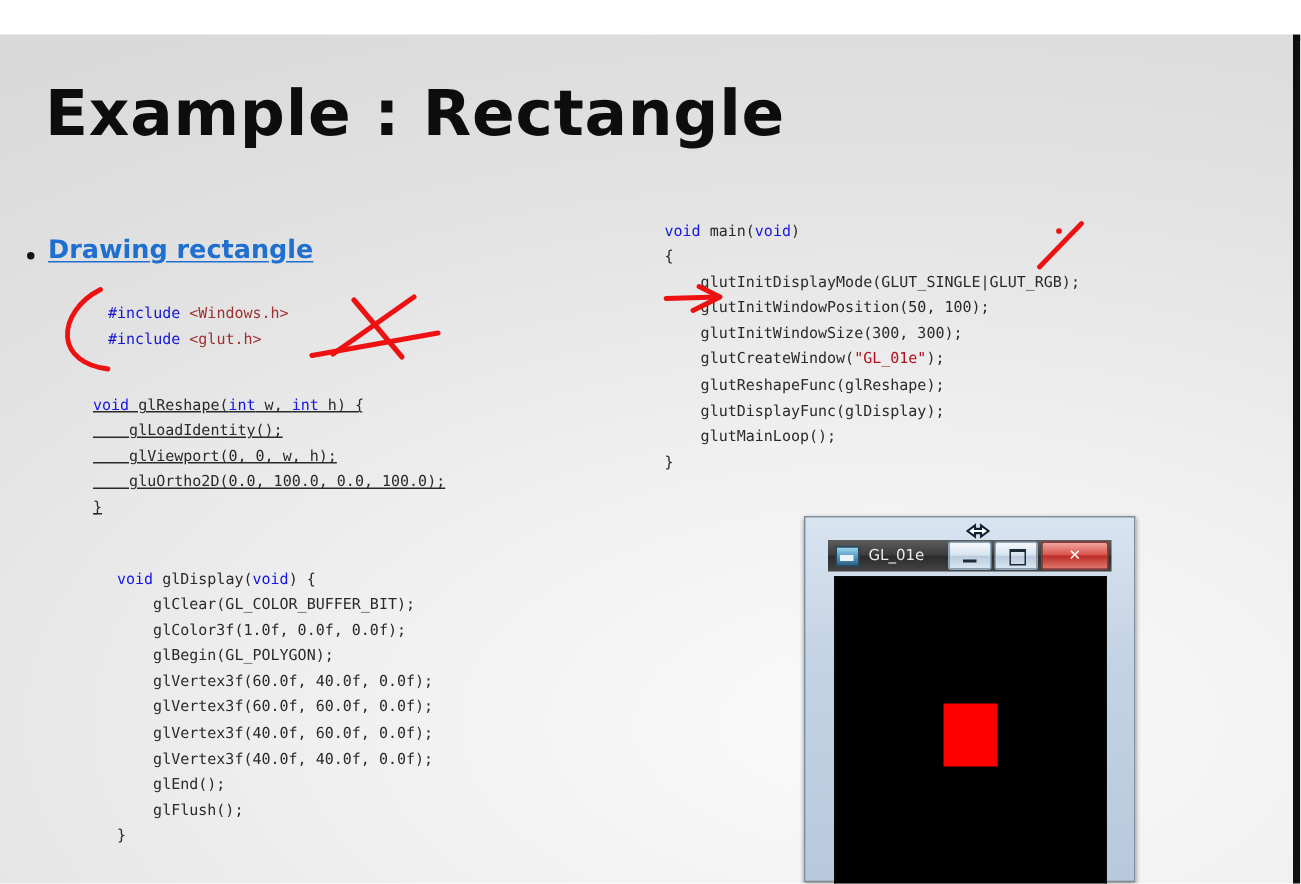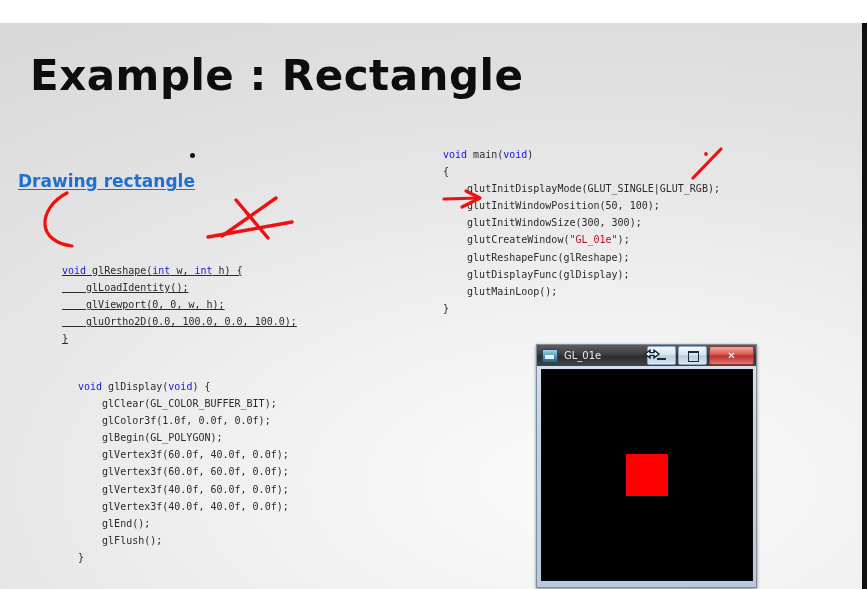--- a/index.html
+++ b/index.html
@@ -52,21 +52,20 @@
 
   
   #bullet-row {
     position: absolute;
     left: 18px;
     top: 134px;
     display: flex;
     align-items: flex-end;
     gap: 9px;
     white-space: nowrap;
-    flex-direction: column;
   }
   #bullet-dot {
     width: 5px; height: 5px;
     border-radius: 50%;
     background: #141414;
     position: relative;
     top: -4px;
     flex: 0 0 auto;
   }
   #bullet-label {
@@ -109,21 +108,21 @@
   #gl-window {
     position: absolute;
     left: 536px;
     top: 321px;
     width: 221px;
     height: 244px;
     background: linear-gradient(180deg, #d8e4f0 0%, #c3d2e4 40%, #b9c9dd 100%);
     border: 1px solid #7f8c9b;
     box-shadow: 0 1px 3px rgba(0,0,0,0.45);
     box-sizing: border-box;
-    padding: 0;
+    padding: 15px;
   }
   #gl-titlebar {
     position: relative;
     height: 21px;
     background: linear-gradient(180deg, #5d5d5d 0%, #3c3c3c 48%, #2c2c2c 52%, #444 100%);
     display: flex;
     align-items: center;
     overflow: hidden;
   }
   #gl-app-icon {
@@ -223,20 +222,22 @@
 
 <div id="slide">
 
   <div id="title">Example : Rectangle</div>
 
   <div id="bullet-row">
     <span id="bullet-dot"></span>
     <span id="bullet-label">Drawing rectangle</span>
   </div>
 
+  <div class="code" id="code-includes"><span class="inc">#include</span> <span class="hdr">&lt;Windows.h&gt;</span>
+<span class="inc">#include</span> <span class="hdr">&lt;glut.h&gt;</span></div>
 
   <div class="code" id="code-reshape"><span class="kw">void</span> glReshape(<span class="kw">int</span> w, <span class="kw">int</span> h) {
     glLoadIdentity();
     glViewport(0, 0, w, h);
     gluOrtho2D(0.0, 100.0, 0.0, 100.0);
 }</div>
 
   <div class="code" id="code-display"><span class="kw">void</span> glDisplay(<span class="kw">void</span>) {
     glClear(GL_COLOR_BUFFER_BIT);
     glColor3f(1.0f, 0.0f, 0.0f);

